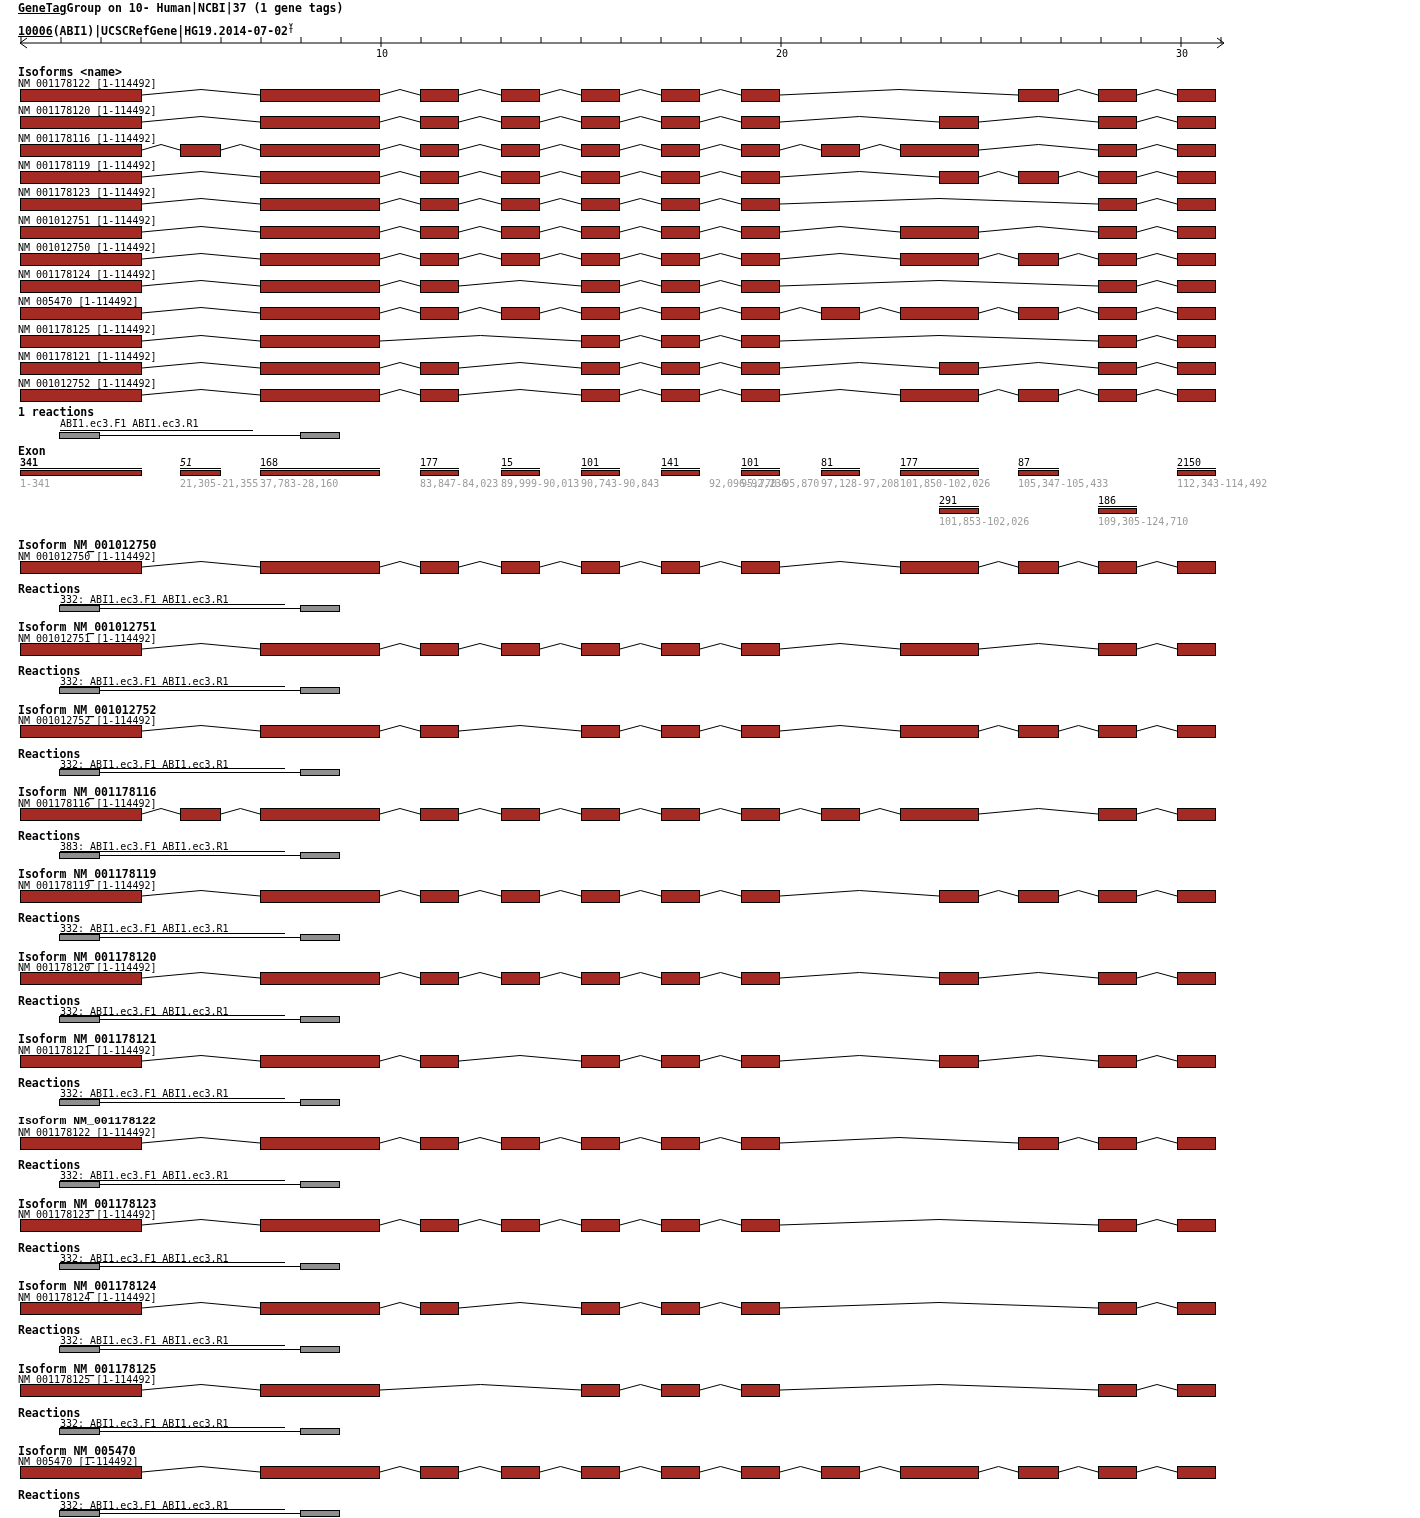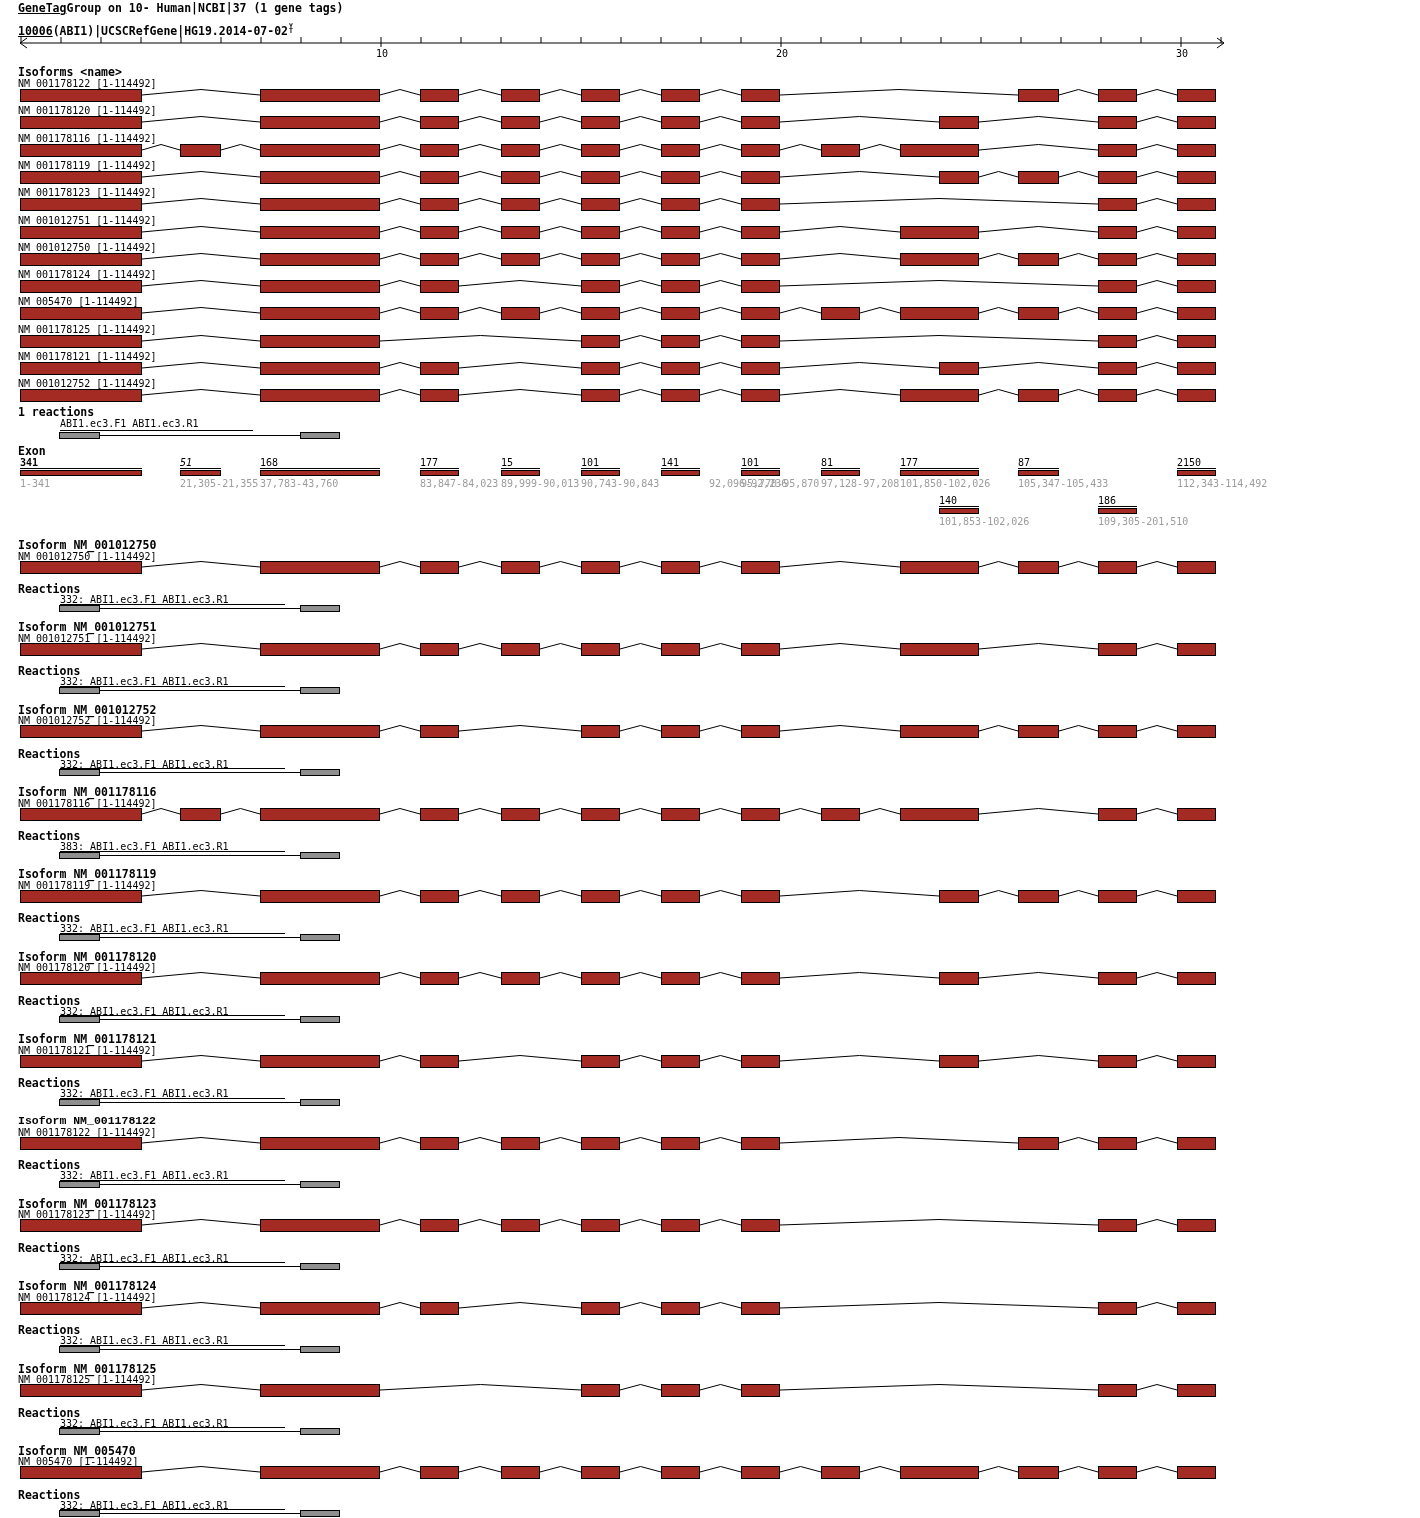--- a/index.html
+++ b/index.html
@@ -343,21 +343,21 @@
     <div class="hline" style="left:20px;top:468px;width:122px;"></div>
     <div class="ebar" style="left:20px;top:470px;width:120px;"></div>
     <div class="abs t muted" style="left:20px;top:478px;">1-341</div>
     <div class="abs t" style="left:180px;top:457px;font-style:italic;">51</div>
     <div class="hline" style="left:180px;top:468px;width:41px;"></div>
     <div class="ebar" style="left:180px;top:470px;width:39px;"></div>
     <div class="abs t muted" style="left:180px;top:478px;">21,305-21,355</div>
     <div class="abs t" style="left:260px;top:457px;">168</div>
     <div class="hline" style="left:260px;top:468px;width:120px;"></div>
     <div class="ebar" style="left:260px;top:470px;width:118px;"></div>
-    <div class="abs t muted" style="left:260px;top:478px;">37,783-43,760</div>
+    <div class="abs t muted" style="left:260px;top:478px;">37,783-28,160</div>
     <div class="abs t" style="left:420px;top:457px;">177</div>
     <div class="hline" style="left:420px;top:468px;width:39px;"></div>
     <div class="ebar" style="left:420px;top:470px;width:37px;"></div>
     <div class="abs t muted" style="left:420px;top:478px;">83,847-84,023</div>
     <div class="abs t" style="left:501px;top:457px;">15</div>
     <div class="hline" style="left:501px;top:468px;width:39px;"></div>
     <div class="ebar" style="left:501px;top:470px;width:37px;"></div>
     <div class="abs t muted" style="left:501px;top:478px;">89,999-90,013</div>
     <div class="abs t" style="left:581px;top:457px;">101</div>
     <div class="hline" style="left:581px;top:468px;width:39px;"></div>
@@ -380,28 +380,28 @@
     <div class="ebar" style="left:900px;top:470px;width:77px;"></div>
     <div class="abs t muted" style="left:900px;top:478px;">101,850-102,026</div>
     <div class="abs t" style="left:1018px;top:457px;">87</div>
     <div class="hline" style="left:1018px;top:468px;width:41px;"></div>
     <div class="ebar" style="left:1018px;top:470px;width:39px;"></div>
     <div class="abs t muted" style="left:1018px;top:478px;">105,347-105,433</div>
     <div class="abs t" style="left:1177px;top:457px;">2150</div>
     <div class="hline" style="left:1177px;top:468px;width:39px;"></div>
     <div class="ebar" style="left:1177px;top:470px;width:37px;"></div>
     <div class="abs t muted" style="left:1177px;top:478px;">112,343-114,492</div>
-    <div class="abs t" style="left:939px;top:495px;">140</div>
+    <div class="abs t" style="left:939px;top:495px;">291</div>
     <div class="hline" style="left:939px;top:506px;width:40px;"></div>
     <div class="ebar" style="left:939px;top:508px;width:38px;"></div>
     <div class="abs t muted" style="left:939px;top:516px;">101,853-102,026</div>
     <div class="abs t" style="left:1098px;top:495px;">186</div>
     <div class="hline" style="left:1098px;top:506px;width:39px;"></div>
     <div class="ebar" style="left:1098px;top:508px;width:37px;"></div>
-    <div class="abs t muted" style="left:1098px;top:516px;">109,305-201,510</div>
+    <div class="abs t muted" style="left:1098px;top:516px;">109,305-124,710</div>
     <div class="abs b" style="left:18px;top:539px;">Isoform NM_001012750</div>
     <div class="abs t" style="left:18px;top:550.5px;">NM_001012750 [1-114492]</div>
     <svg width="1420" height="16" class="abs" style="left:0;top:559.5px;">
       <polyline points="142,7 201,1.5 260,7" fill="none" stroke="#000" stroke-width="1"></polyline>
       <polyline points="380,7 400,1.5 420,7" fill="none" stroke="#000" stroke-width="1"></polyline>
       <polyline points="459,7 480,1.5 501,7" fill="none" stroke="#000" stroke-width="1"></polyline>
       <polyline points="540,7 560.5,1.5 581,7" fill="none" stroke="#000" stroke-width="1"></polyline>
       <polyline points="620,7 640.5,1.5 661,7" fill="none" stroke="#000" stroke-width="1"></polyline>
       <polyline points="700,7 720.5,1.5 741,7" fill="none" stroke="#000" stroke-width="1"></polyline>
       <polyline points="780,7 840,1.5 900,7" fill="none" stroke="#000" stroke-width="1"></polyline>

